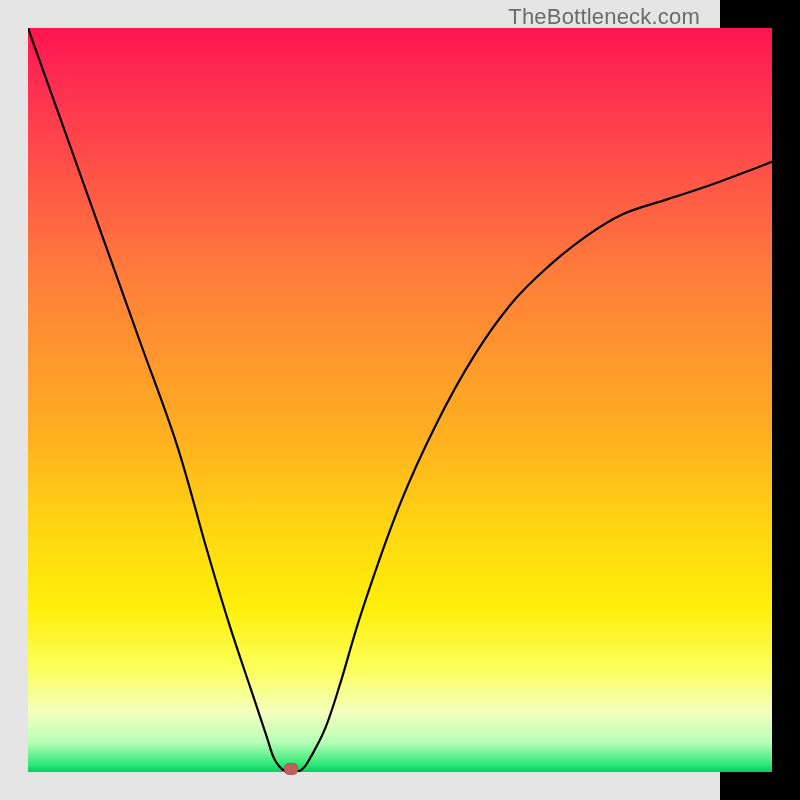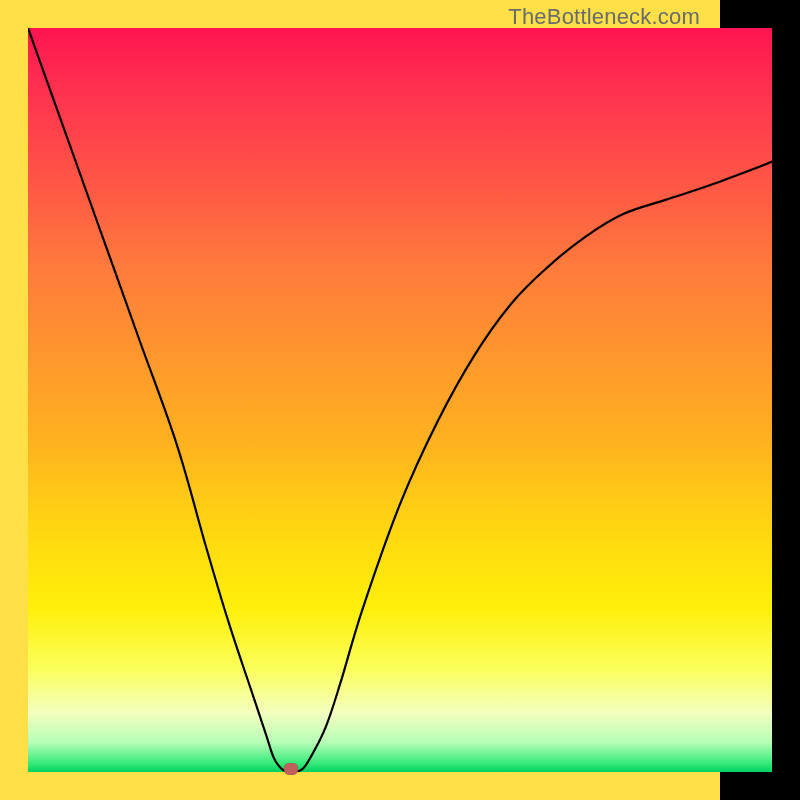--- a/index.html
+++ b/index.html
@@ -8,21 +8,21 @@
     width: 800px;
     height: 800px;
     overflow: hidden;
     background: #000;
     font-family: Arial, Helvetica, sans-serif;
   }
   .frame {
     position: relative;
     width: 720px;
     height: 800px;
-    background: #fde047;
+    background: #e5e5e5;
   }
   .watermark {
     position: absolute;
     top: 4px;
     right: 20px;
     color: #6b6b6b;
     font-size: 22px;
     font-weight: 400;
     letter-spacing: 0.2px;
     z-index: 10;

